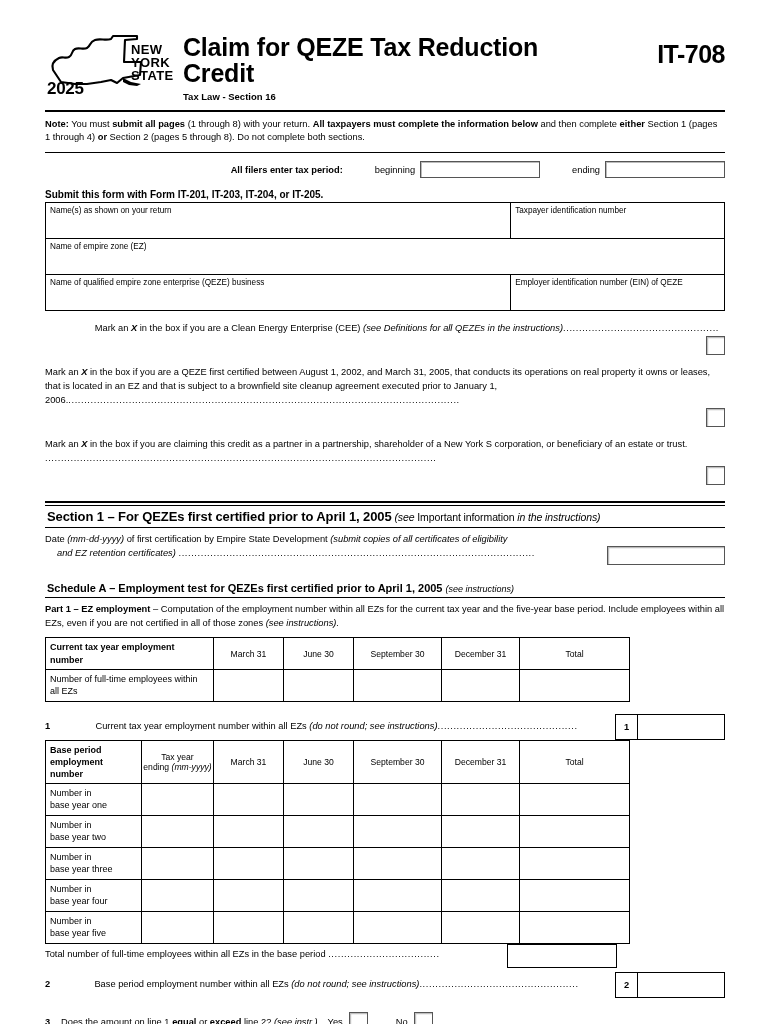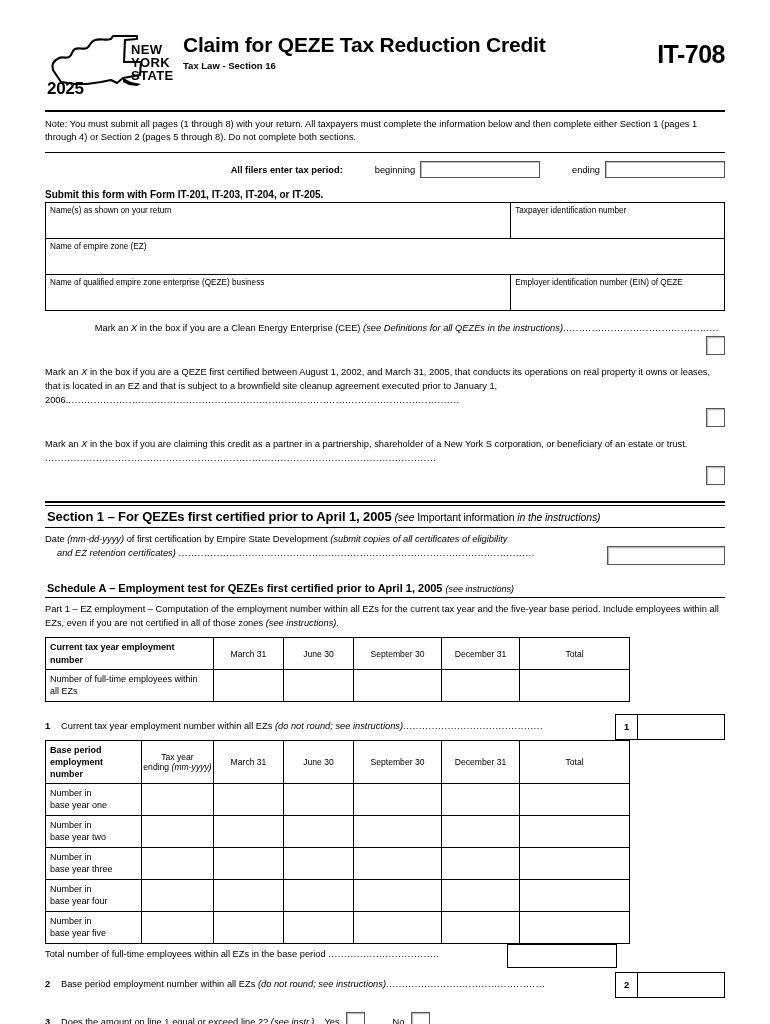--- a/index.html
+++ b/index.html
@@ -41,21 +41,21 @@
     flex: 1 1 auto;
     padding-left: 6px;
     padding-top: 2px;
   }
   .dept-line {
     font-size: 8.5px;
     letter-spacing: 0.1px;
     margin-bottom: 3px;
   }
   .form-title {
-    font-size: 21px;
+    font-size: 25px;
     font-weight: bold;
     letter-spacing: -0.2px;
     line-height: 1.05;
   }
   .sub-title {
     font-size: 9.5px;
     font-weight: bold;
     margin-top: 4px;
   }
   .form-no {
@@ -75,21 +75,21 @@
   .rule-med {
     border-top: 1.6px solid #000;
   }
 
   
   .note {
     font-size: 9.3px;
     line-height: 1.45;
     margin-top: 6px;
   }
-  b, strong { font-weight: normal; }
+  b, strong { font-weight: bold; }
   i, em { font-style: italic; }
 
   .taxperiod-row {
     display: flex;
     justify-content: flex-end;
     align-items: center;
     font-size: 9.3px;
     margin-top: 7px;
     height: 20px;
   }
@@ -244,20 +244,21 @@
     flex: 0 0 16px;
     font-weight: bold;
     padding-top: 7px;
   }
   .numline .txt {
     flex: 1 1 auto;
     padding-top: 7px;
     padding-right: 3px;
     white-space: nowrap;
     overflow: hidden;
+    text-align: center;
   }
   .numline .nbox-lbl {
     flex: 0 0 22px;
     border: 1px solid #000;
     border-right: none;
     font-weight: bold;
     text-align: center;
     padding-top: 7px;
     box-sizing: border-box;
     font-size: 9.3px;

